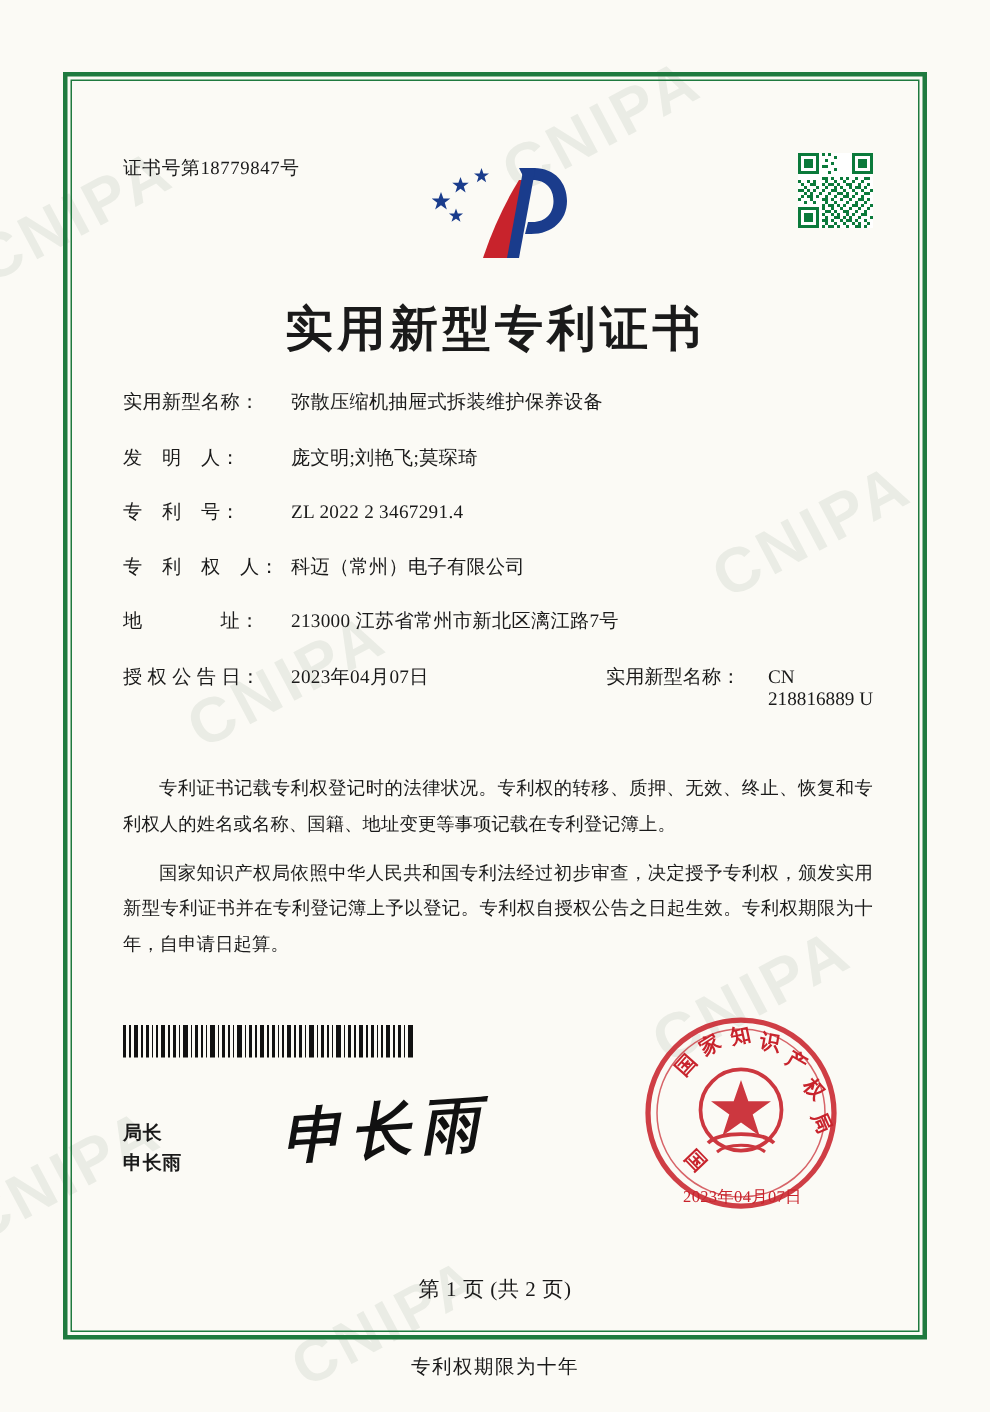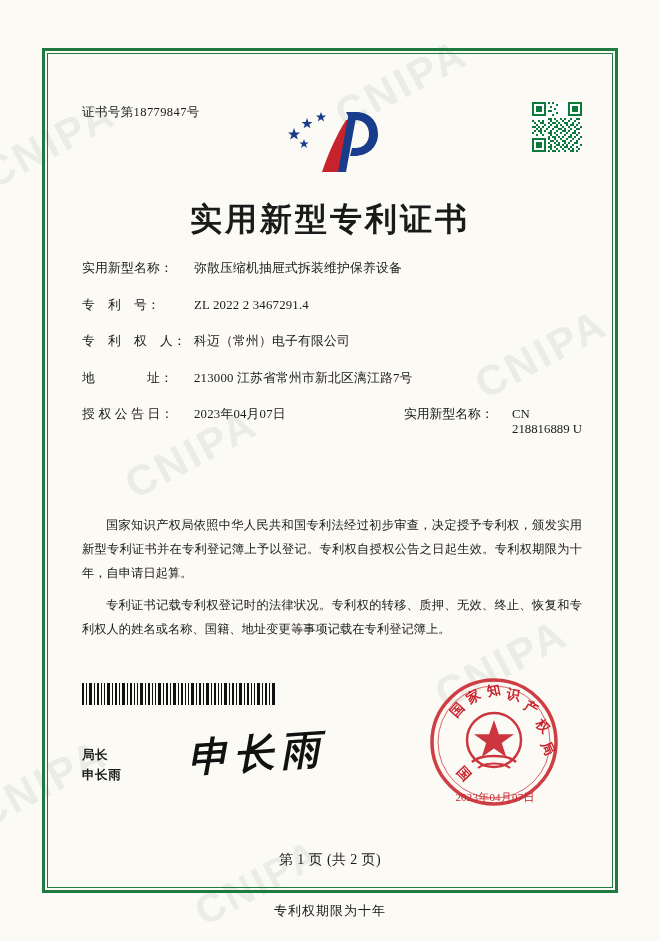--- a/index.html
+++ b/index.html
@@ -428,42 +428,46 @@
     </div>
 
     <div class="title">实用新型专利证书</div>
 
     <div class="fields">
       <div class="frow">
         <div class="flabel">实用新型名称：</div>
         <div class="fvalue">弥散压缩机抽屉式拆装维护保养设备</div>
       </div>
       <div class="frow">
+        <div class="flabel">发　明　人：</div>
+        <div class="fvalue">庞文明;刘艳飞;莫琛琦</div>
+      </div>
+      <div class="frow">
         <div class="flabel">专　利　号：</div>
         <div class="fvalue">ZL 2022 2 3467291.4</div>
       </div>
       <div class="frow">
         <div class="flabel">专　利　权　人：</div>
         <div class="fvalue">科迈（常州）电子有限公司</div>
       </div>
       <div class="frow">
         <div class="flabel">地　　　　址：</div>
         <div class="fvalue">213000 江苏省常州市新北区漓江路7号</div>
       </div>
       <div class="frow pair">
         <div class="flabel">授 权 公 告 日：</div>
         <div class="fvalue">2023年04月07日</div>
         <div class="flabel2">实用新型名称：</div>
         <div class="fvalue2">CN 218816889 U</div>
       </div>
     </div>
 
     <div class="paras">
+      <p>专利证书记载专利权登记时的法律状况。专利权的转移、质押、无效、终止、恢复和专利权人的姓名或名称、国籍、地址变更等事项记载在专利登记簿上。</p>
       <p>国家知识产权局依照中华人民共和国专利法经过初步审查，决定授予专利权，颁发实用新型专利证书并在专利登记簿上予以登记。专利权自授权公告之日起生效。专利权期限为十年，自申请日起算。</p>
-      <p>专利证书记载专利权登记时的法律状况。专利权的转移、质押、无效、终止、恢复和专利权人的姓名或名称、国籍、地址变更等事项记载在专利登记簿上。</p>
     </div>
 
     <div class="barcode">
       <svg width="195" height="22" viewBox="0 0 195 22" shape-rendering="crispEdges">
         <g fill="#111">
           <rect x="0" y="0" width="2" height="22"></rect>
             <rect x="4" y="0" width="1" height="22"></rect>
           <rect x="7" y="0" width="3" height="22"></rect>
             <rect x="12" y="0" width="1" height="22"></rect>
           <rect x="15" y="0" width="2" height="22"></rect>

